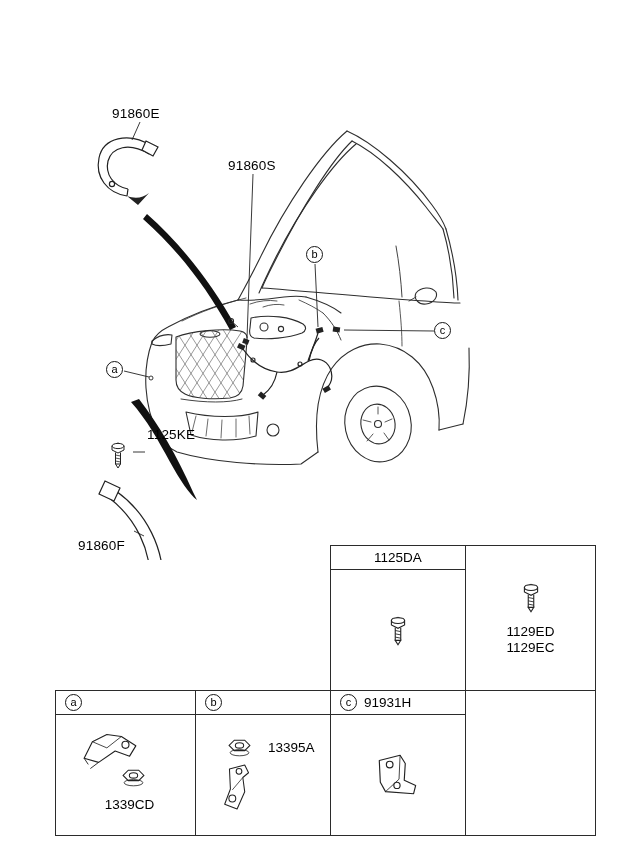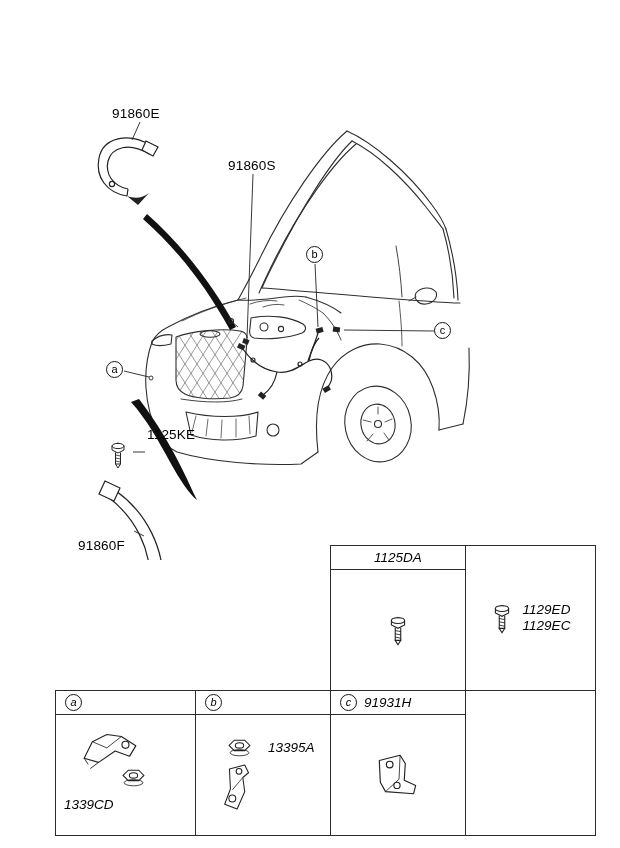--- a/index.html
+++ b/index.html
@@ -13,33 +13,33 @@
 
   .lbl { position:absolute; font-size:13.5px; line-height:15px; white-space:nowrap; letter-spacing:.2px; }
 
   .callout {
     width:17px; height:17px; border:1.2px solid #161616; border-radius:50%;
     display:flex; align-items:center; justify-content:center;
     font-size:11px; line-height:1; background:#fff; flex:0 0 auto;
   }
   .callout.abs { position:absolute; }
 
-  .tbl { position:absolute; border:1px solid #2b2b2b; display:flex; background:#fff;font-style:italic; }
+  .tbl { position:absolute; border:1px solid #2b2b2b; display:flex; background:#fff; }
   .tbl.noborder-bottom { border-bottom:none; }
   .tcol { position:relative; height:100%; }
   .brd-r { border-right:1px solid #2b2b2b; }
   .thead {
     height:24px; border-bottom:1px solid #2b2b2b;
     display:flex; align-items:center; gap:7px; padding-left:9px;
     font-size:13.5px;
   }
   .thead.center { justify-content:center; padding-left:0; }
   .tbody { position:relative; width:100%; height:calc(100% - 24px); }
   .cc { display:flex; align-items:center; justify-content:center; }
-  .row { gap:10px; }
+  .row { flex-direction:column; gap:10px; }
   .stack { display:flex; flex-direction:column; font-size:13.5px; line-height:16px; }
   .plbl { font-size:13.5px; }
   .abs-ic { position:absolute; }
 </style>
 </head>
 <body>
 
 <div class="stage">
 
   <svg width="620" height="560" viewBox="0 0 620 560" style="position:absolute;left:0;top:0">
@@ -242,21 +242,21 @@
             <span>a</span>
           </span>
       </div>
       <div class="tbody">
         <svg class="abs-ic" style="left:24px;top:14px" width="62" height="44" viewBox="0 0 60 42">
             <use href="#sym-bracket-a"></use>
           </svg>
         <svg class="abs-ic" style="left:64px;top:52px" width="27" height="21" viewBox="0 0 26 20">
             <use href="#sym-nut"></use>
           </svg>
-        <div class="plbl" style="position:absolute;left:8px;right:0;top:82px;">1339CD</div>
+        <div class="plbl" style="position:absolute;left:8px;right:0;top:82px;text-align:center">1339CD</div>
       </div>
     </div>
 
     <div class="tcol brd-r" style="width:135px">
       <div class="thead">
         <span class="callout">
             <span>b</span>
           </span>
       </div>
       <div class="tbody">

